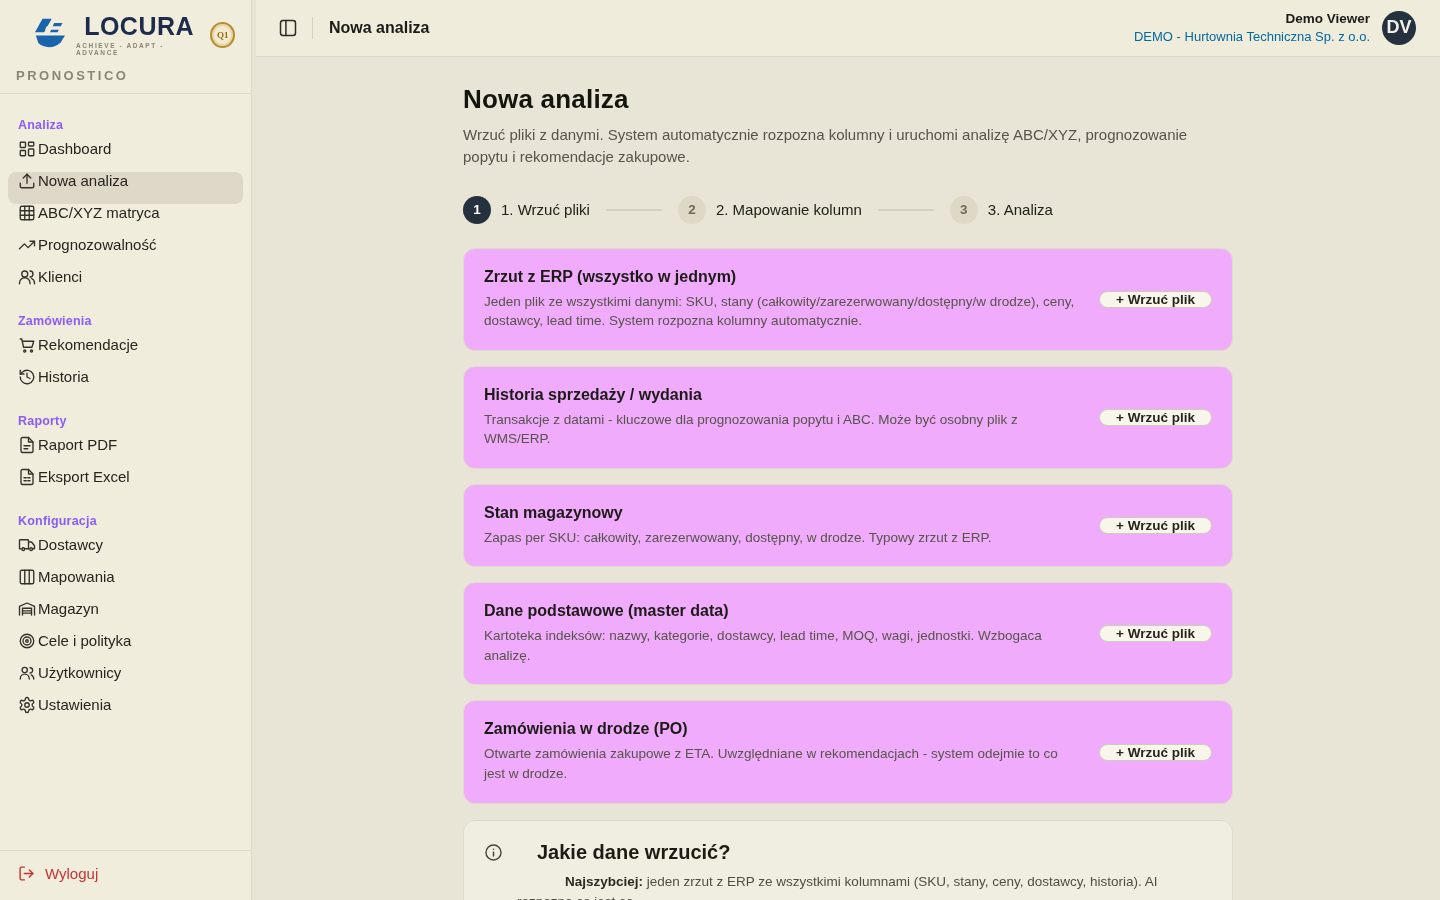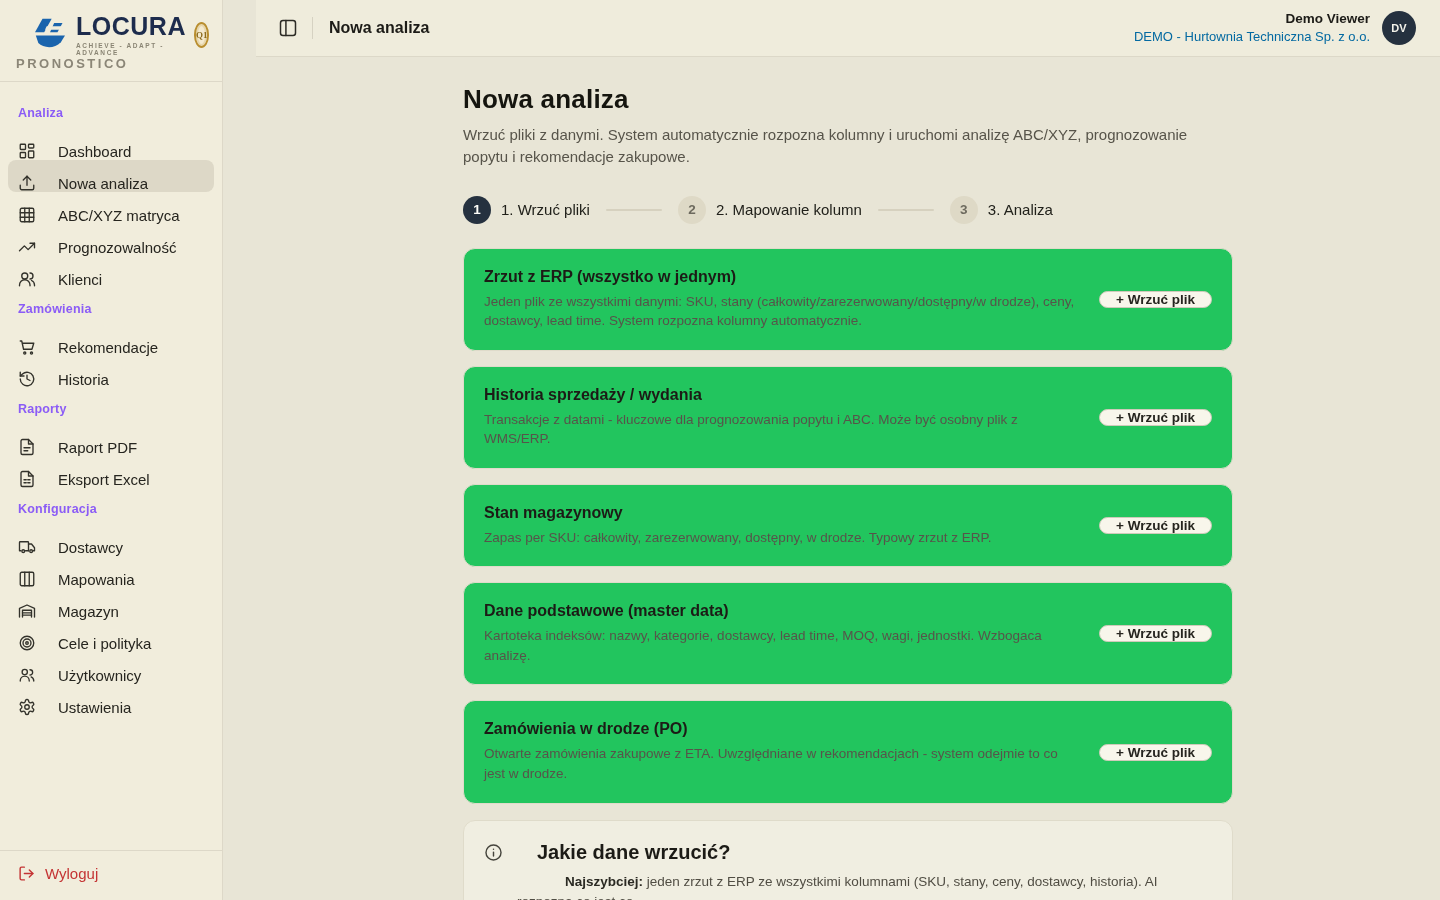--- a/index.html
+++ b/index.html
@@ -1,39 +1,39 @@
 <!DOCTYPE html>
 <html lang="pl"><head>
 <meta charset="utf-8">
 <style>
   * { margin:0; padding:0; box-sizing:border-box; }
   html,body { width:1440px; height:900px; overflow:hidden;
     font-family:"Liberation Sans","DejaVu Sans",sans-serif;
     background:#e8e5d6; color:#22211c; }
 
   
-  .sidebar { position:fixed; left:0; top:0; width:223px; height:900px;
+  .sidebar { position:fixed; left:0; top:0; width:252px; height:900px;
     background:#f1eddc; border-right:1px solid #ddd8c8;
     display:flex; flex-direction:column; }
   .logo-block { padding:14px 16px 10px 16px; border-bottom:1px solid #ddd8c8; }
   .logo-row { display:flex; align-items:center; gap:6px; padding-left:14px; }
   .logo-mark { flex:0 0 auto; }
   .logo-texts { display:flex; flex-direction:column; align-items:center; }
   .logo-word { font-size:25px; font-weight:800; letter-spacing:.5px; color:#1d2c4d; line-height:1; }
   .logo-tagline { font-size:6.5px; font-weight:700; letter-spacing:1.6px; color:#8a8574; margin-top:3px; }
   .seal { width:26px; height:26px; border-radius:50%; border:2px solid #b98e2f;
     display:flex; align-items:center; justify-content:center; margin-left:2px;
     background:#f4ead0; box-shadow:inset 0 0 0 2px #e7d7ad; }
   .seal span { font-size:9px; font-weight:700; color:#8d6c1e; font-family:"Liberation Serif",serif; }
-  .product-name { font-size:13px; font-weight:700; letter-spacing:2.5px; color:#8b8677; }
+  .product-name { margin-top:12px; font-size:13px; font-weight:700; letter-spacing:2.5px; color:#8b8677; }
 
   .nav { flex:1 1 auto; padding:10px 8px 0 8px; overflow:hidden; }
   .nav-section-label { font-size:12.5px; font-weight:600; color:#8b5cf6;
     padding:14px 10px 8px 10px; letter-spacing:.2px; }
-  .nav-item { display:flex; align-items:flex-end; gap:22px; height:32px;
+  .nav-item { display:flex; align-items:flex-start; gap:2px; height:32px;
     padding:0 10px; border-radius:8px; font-size:15px; color:#26251f; cursor:pointer; }
   .nav-item svg { flex:0 0 auto; stroke:#33322b; }
   .nav-item.active { background:#ddd8c7; font-weight:500; }
 
   .logout-block { border-top:1px solid #ddd8c8; padding:14px 18px 18px 18px; }
   .logout { display:flex; align-items:center; gap:10px; color:#c43434;
     font-size:15px; font-weight:500; cursor:pointer; }
   .logout svg { stroke:#c43434; }
 
   
@@ -43,40 +43,40 @@
   .toggle-btn { width:28px; height:28px; display:flex; align-items:center; justify-content:center;
     cursor:pointer; }
   .toggle-btn svg { stroke:#2c2b25; }
   .header-sep { width:1px; height:22px; background:#d6d2c2; margin:0 16px 0 10px; }
   .header-title { font-size:16px; font-weight:700; color:#1c1b17; }
   .header-right { margin-left:auto; display:flex; align-items:center; gap:12px; }
   .user-meta { text-align:right; line-height:1.35; }
   .user-name { font-size:13.5px; font-weight:700; color:#1c1b17; }
   .user-company { font-size:13px; color:#0369a1;margin-left:6px; }
   .avatar { width:34px; height:34px; border-radius:50%; background:#25313f; color:#f2f1e9;
-    font-size:11px; font-weight:700; display:flex; align-items:center; justify-content:center;
+    font-size:18px; font-weight:700; display:flex; align-items:center; justify-content:center;
     cursor:pointer; }
 
   
   .main { position:fixed; left:256px; top:57px; width:1184px; height:843px; overflow:hidden; }
   .content { width:770px; margin:27px auto 0 auto; position:relative; }
   .page-title { font-size:26px; font-weight:800; color:#15150f; letter-spacing:.2px; }
   .page-subtitle { margin-top:9px; font-size:15px; color:#57544a; line-height:1.45; max-width:740px; }
 
   .steps { display:flex; align-items:center; margin-top:28px; }
   .step { display:flex; align-items:center; gap:10px; }
   .step-circle { width:28px; height:28px; border-radius:50%; background:#ded9c6;
     color:#6d6a5e; font-size:13.5px; font-weight:600;
     display:flex; align-items:center; justify-content:center; }
   .step.active .step-circle { background:#25313f; color:#fdfdf8; }
   .step-label { font-size:15px; font-weight:500; color:#21211b; }
   .step-line { width:56px; height:2px; background:#d6d1bf; margin:0 16px; border-radius:1px; }
 
   .cards { margin-top:24px; display:flex; flex-direction:column; gap:15px; }
-  .card { background:#22c55e; border:1px solid #dfdbca; border-radius:12px;
+  .card { background:#f0abfc; border:1px solid #dfdbca; border-radius:12px;
     padding:19px 20px; display:flex; align-items:center; gap:18px; }
   .card-text { flex:1 1 auto; max-width:630px; }
   .card-title { font-size:16px; font-weight:700; color:#1c1b16; }
   .card-desc { margin-top:6px; font-size:13.5px; color:#57544a; line-height:1.45; }
   .upload-btn { flex:0 0 auto; align-self:center; background:#f8f6eb; border:1px solid #cfcbba;
     border-radius:9px; padding:0 16px; font-size:13.5px; font-weight:600; color:#26251f;
     cursor:pointer; font-family:inherit; white-space:nowrap; }
 
   .info-box { margin-top:16px; background:#f0eee1; border:1px solid #dfdbca; border-radius:12px;
     padding:20px; display:flex; gap:14px; }

